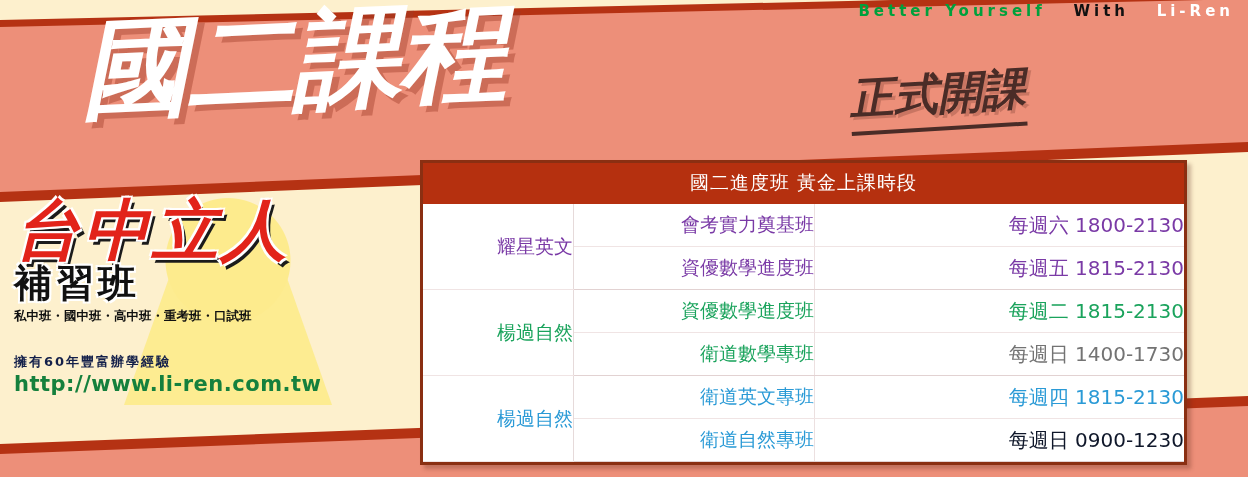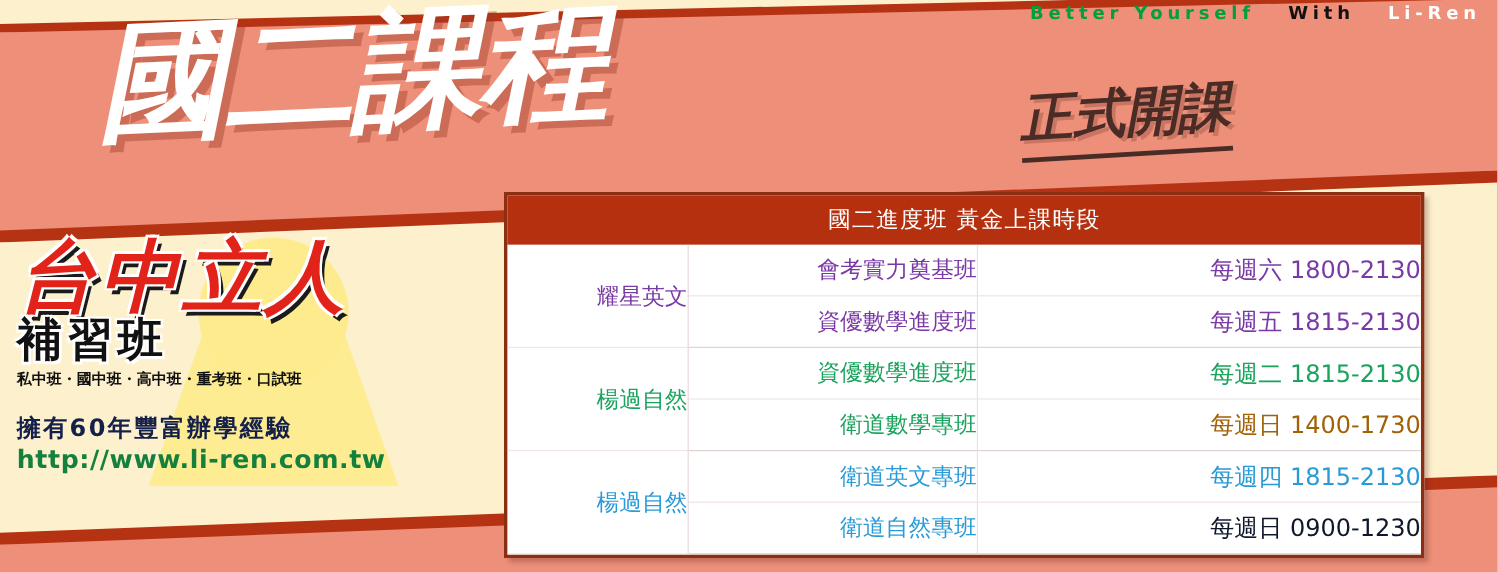--- a/index.html
+++ b/index.html
@@ -116,21 +116,21 @@
     font-size:38px;font-weight:bold;color:#111111;
     letter-spacing:4px;line-height:1.1;margin-top:-2px;
     text-shadow:-2px -2px 0 #fff,2px -2px 0 #fff,-2px 2px 0 #fff,2px 2px 0 #fff;
     white-space:nowrap;
   }
   #logo-classes{
     font-size:12.5px;font-weight:bold;color:#111111;
     letter-spacing:0px;margin-top:3px;white-space:nowrap;
   }
   #exp-line{
-    margin-top:18px;font-size:20px;font-weight:bold;color:#14204a;
+    margin-top:28px;font-size:13px;font-weight:bold;color:#14204a;
     letter-spacing:2px;white-space:nowrap;
   }
   #url-line{
     margin-top:1px;font-size:21px;font-weight:bold;color:#15803d;
     letter-spacing:.5px;white-space:nowrap;
   }
 
   
   #schedule{
     position:absolute;left:420px;top:160px;width:767px;
@@ -206,21 +206,21 @@
             <td class="course" style="color: rgb(122, 58, 166);">資優數學進度班</td>
             <td class="time last-col" style="color: rgb(122, 58, 166);">每週五 1815-2130</td>
           </tr>
           <tr>
             <td class="subject" rowspan="2" style="color: rgb(26, 163, 92);">楊過自然</td>
             <td class="course" style="color: rgb(26, 163, 92);">資優數學進度班</td>
             <td class="time last-col" style="color: rgb(26, 163, 92);">每週二 1815-2130</td>
           </tr>
           <tr class="group-end">
             <td class="course" style="color: rgb(26, 163, 92);">衛道數學專班</td>
-            <td class="time last-col" style="color: #a16207; padding-left: 42px;">每週日 1400-1730</td>
+            <td class="time last-col" style="color: #737373; padding-left: 42px;">每週日 1400-1730</td>
           </tr>
           <tr>
             <td class="subject" rowspan="2" style="color: rgb(42, 154, 214);">楊過自然</td>
             <td class="course" style="color: rgb(42, 154, 214);">衛道英文專班</td>
             <td class="time last-col" style="color: rgb(42, 154, 214);">每週四 1815-2130</td>
           </tr>
           <tr class="group-end last-row">
             <td class="course" style="color: rgb(42, 154, 214);">衛道自然專班</td>
             <td class="time last-col" style="color: #0f172a;">每週日 0900-1230</td>
           </tr>

